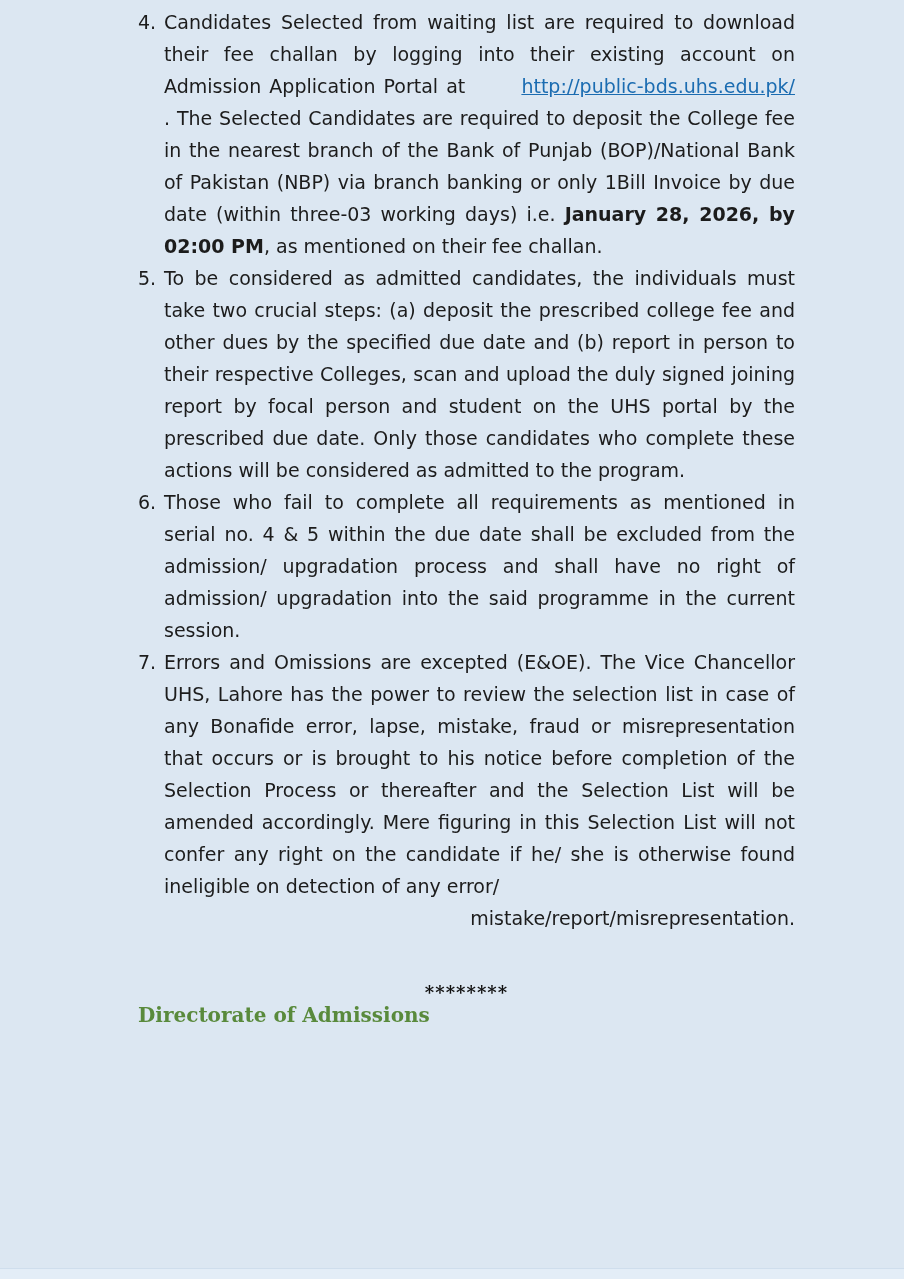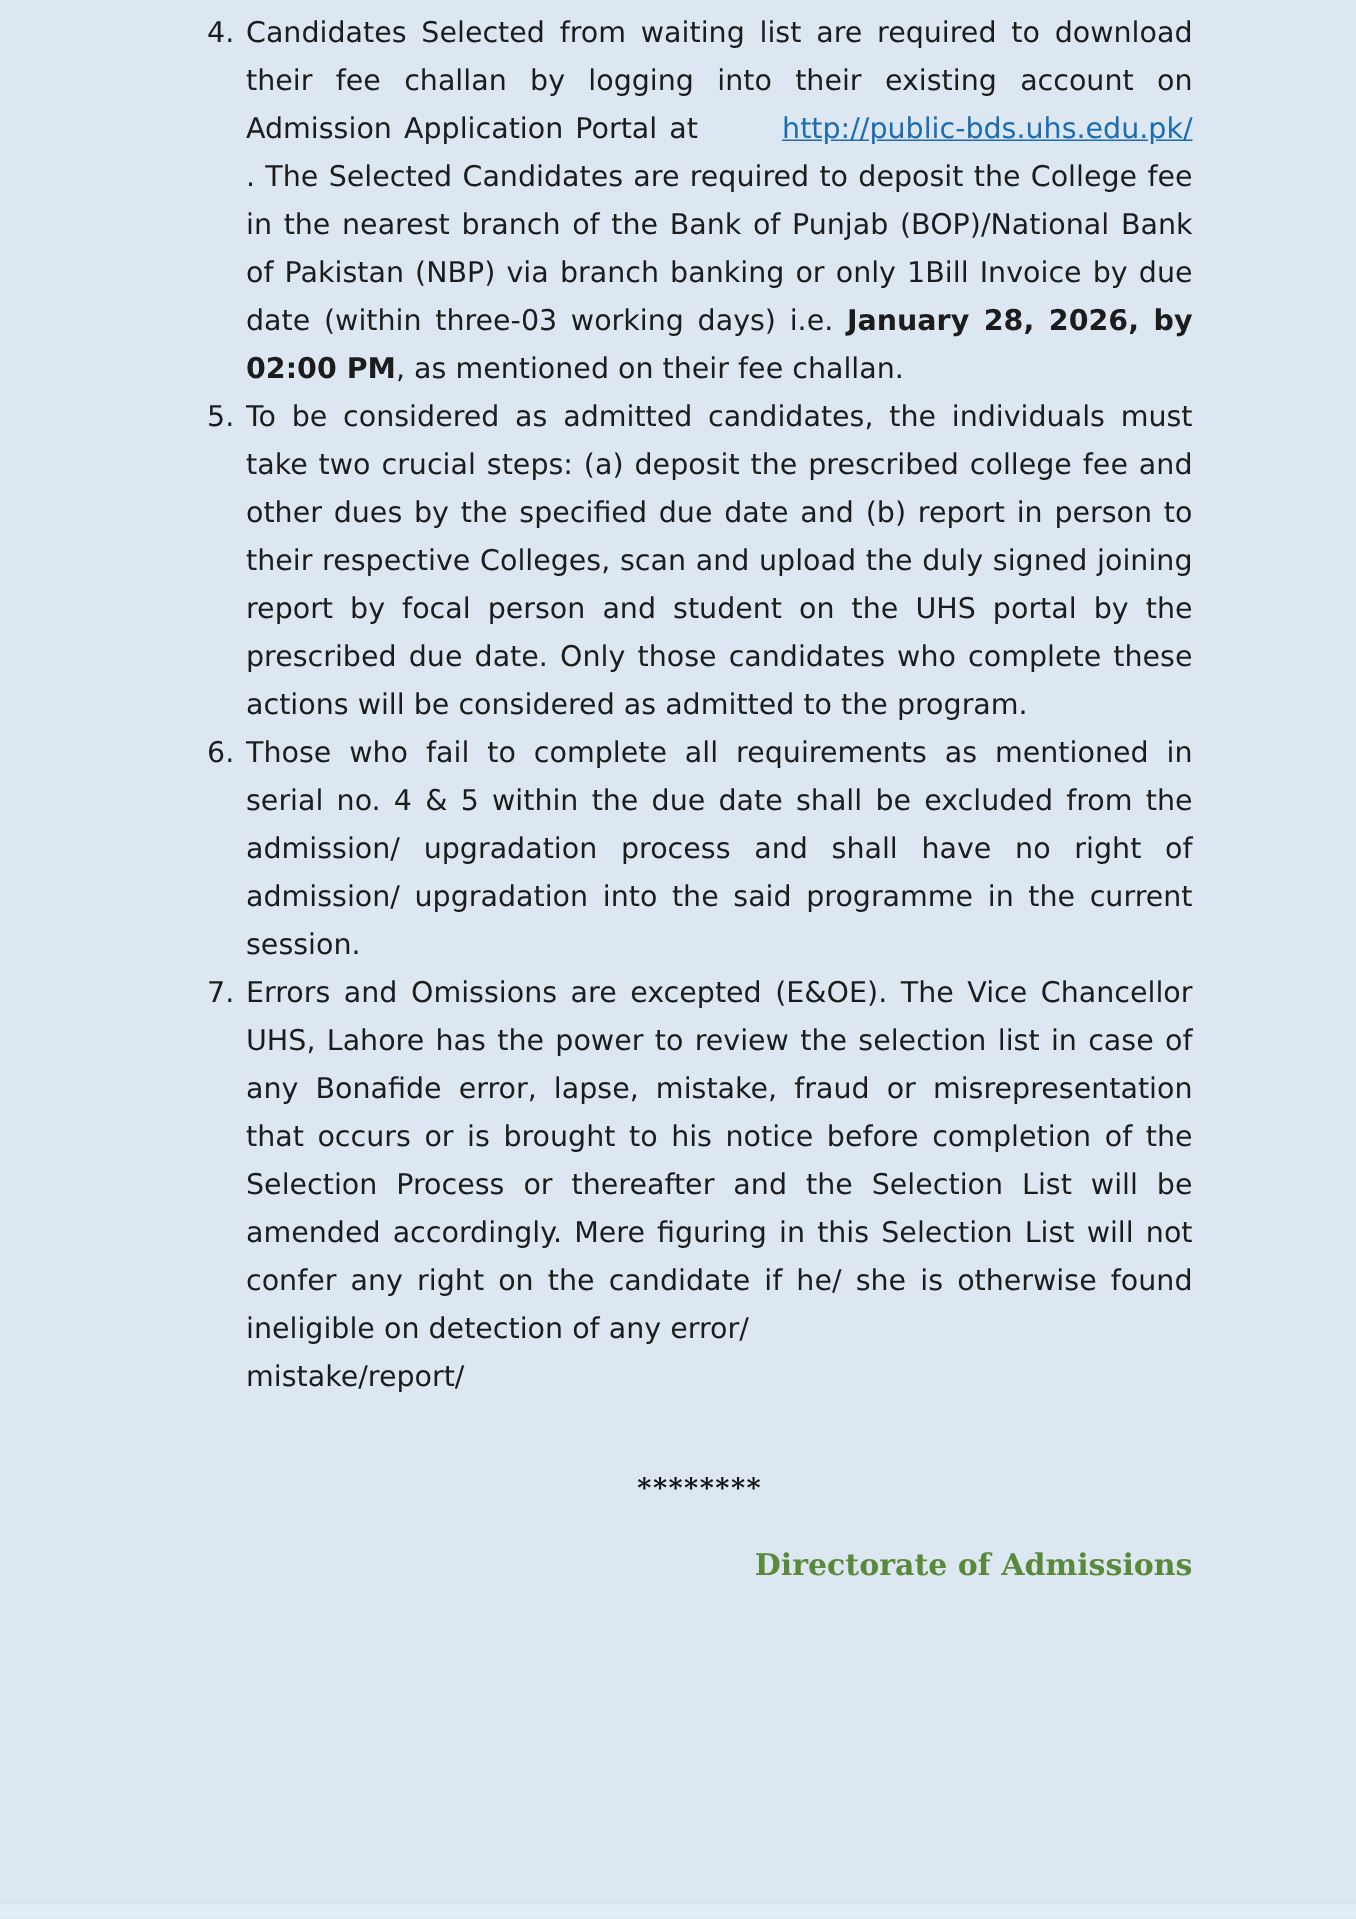--- a/index.html
+++ b/index.html
@@ -44,36 +44,35 @@
     font-weight: bold;
   }
   a.doc-link {
     color: var(--link-color, #1b6cb1);
     text-decoration: underline;
     cursor: pointer;
     margin-left: 48px;
   }
   .spread-line {
     display: flex;
-    justify-content: flex-start;
+    justify-content: flex-end;
     font-size: 19px;
     line-height: 32px;
   }
   .separator {
     margin-top: 48px;
     text-align: center;
     font-family: "DejaVu Serif", "Liberation Serif", serif;
     font-weight: bold;
     font-size: 18px;
     letter-spacing: 1px;
     color: #111;
   }
   .footer-block {
-    margin-top: 28px;
-    text-align: right;
+    text-align: left;
     font-family: "DejaVu Serif", "Liberation Serif", serif;
     font-weight: bold;
     font-size: 20px;
     color: var(--footer-color, #598a3c);
   }
   .footer-line {
     line-height: 25px;
   }
   .page-edge {
     position: absolute;
@@ -108,20 +107,21 @@
           <div class="item-text"><span>Those who fail to complete all requirements as mentioned in serial no. 4 &amp; 5 within the due date shall be excluded from the admission/ upgradation process and shall have no right of admission/ upgradation into the said programme in the current session.</span></div>
         </div>
       </div>
       <div class="list-item">
         <div class="item-number">7.</div>
         <div class="item-body">
           <div class="item-text"><span>Errors and Omissions are excepted (E&amp;OE). The Vice Chancellor UHS, Lahore has the power to review the selection list in case of any Bonafide error, lapse, mistake, fraud or misrepresentation that occurs or is brought to his notice before completion of the Selection Process or thereafter and the Selection List will be amended accordingly. Mere figuring in this Selection List will not confer any right on the candidate if he/ she is otherwise found ineligible on detection of any error/</span></div>
           <div class="spread-line">
             <span>mistake/</span>
             <span>report/</span>
+            <span>misrepresentation.</span>
           </div>
         </div>
       </div>
     </div>
 
   <div class="separator">********</div>
 
   <div class="footer-block">
       <div class="footer-line">Directorate of Admissions</div>
     </div>

